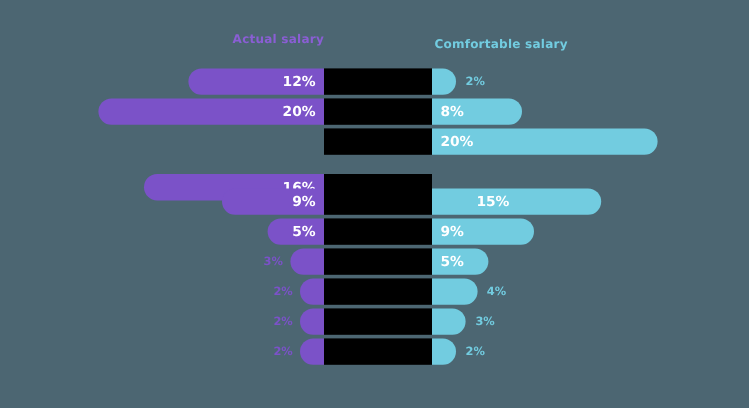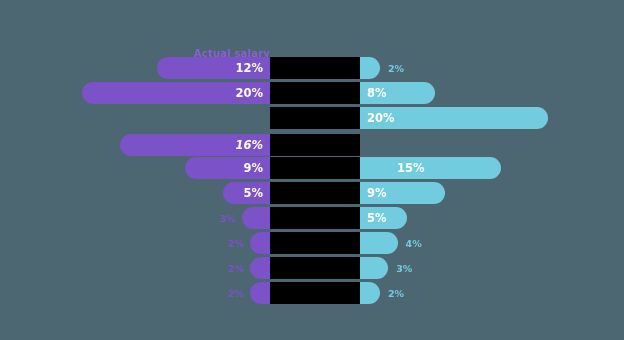--- a/index.html
+++ b/index.html
@@ -26,21 +26,21 @@
   .hdr {
     position: absolute;
     font-size: 10px;
     font-weight: bold;
     letter-spacing: 0.2px;
     white-space: nowrap;
   }
   .hdr-left {
     color: #8a5ed4;
     right: 354px;
-    top: 48px;
+    top: 28px;
   }
   .hdr-right {
     color: #72cce0;
     left: 362px;
     top: 32px;
   }
 
   
   .row {
     position: absolute;
@@ -126,20 +126,21 @@
     white-space: nowrap;
   }
 </style>
 </head>
 <body>
 
 <div id="chart">
 
   <div class="hdr hdr-left">Actual salary</div>
 
+  <div class="hdr hdr-right">Comfortable salary</div>
 
   <div id="rows-host">
       <div class="row" style="top: 57px;">
         <div class="center-block"></div>
         <div class="bar-left" style="width: 112.8px;">
           <span class="val-in">12%</span>
         </div>
         <div class="bar-right" style="width: 20px;"></div>
         <div class="val-out-right" style="left: 388px;">2%</div>
       </div>
@@ -151,21 +152,21 @@
         <div class="bar-right" style="width: 75.2px;">
           <span class="val-in">8%</span>
         </div>
       </div>
       <div class="row" style="top: 107px;">
         <div class="center-block"></div>
         <div class="bar-right" style="width: 188px;">
           <span class="val-in">20%</span>
         </div>
       </div>
-      <div class="row" style="top: 134px; font-style: italic;">
+      <div class="row" style="top: 145px;">
         <div class="center-block"></div>
         <div class="bar-left" style="width: 150.4px;">
           <span class="val-in">16%</span>
         </div>
       </div>
       <div class="row" style="top: 157px;">
         <div class="center-block"></div>
         <div class="bar-left" style="width: 84.6px;">
           <span class="val-in">9%</span>
         </div>

